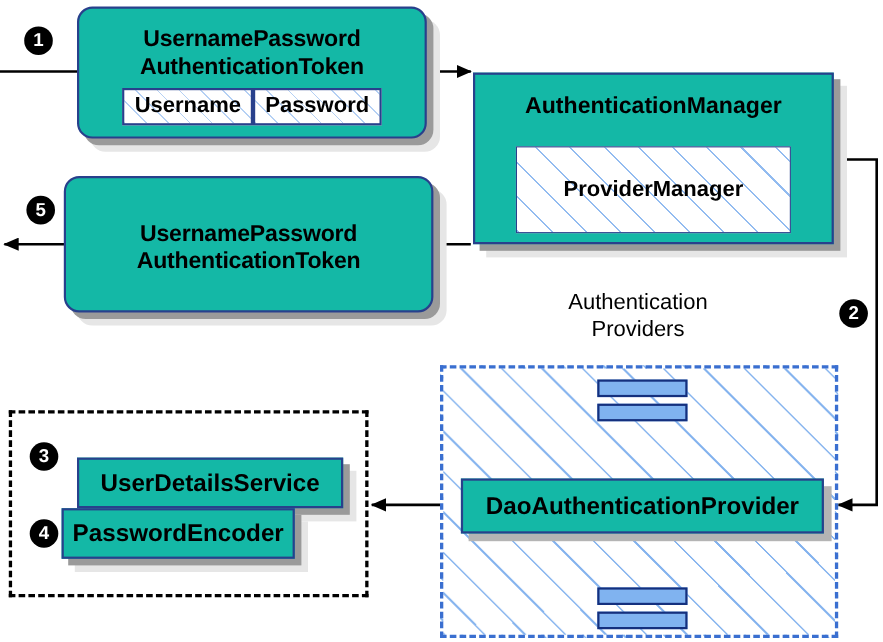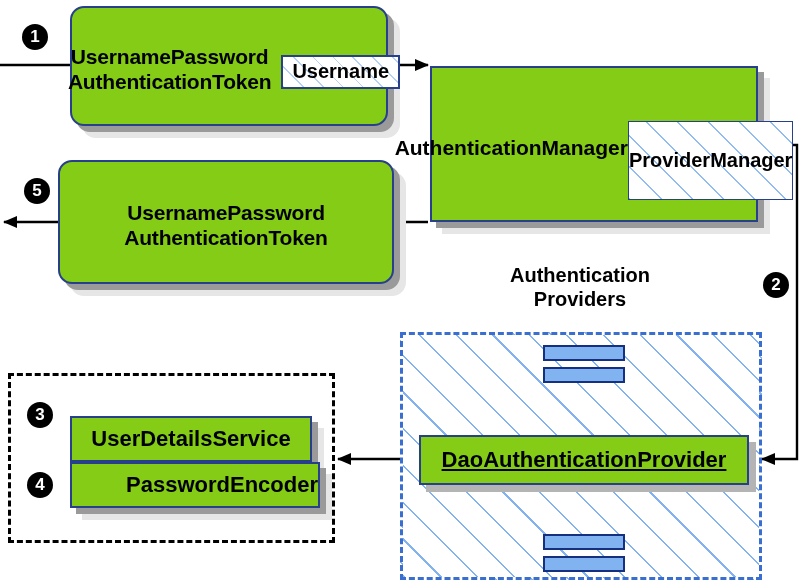--- a/index.html
+++ b/index.html
@@ -19,38 +19,37 @@
     position: absolute;
     left: 0; top: 0;
     width: 803px; height: 584px;
     pointer-events: none;
   }
 
   
   .box {
     position: absolute;
     box-sizing: border-box;
-    background: #84cc16;
+    background: #14b8a6;
     border: 2px solid #28408c;
     color: #000000;
     font-weight: bold;
     display: flex;
-    flex-direction: row;
+    flex-direction: column;
     align-items: center;
     justify-content: center;
     text-align: center;
     z-index: 3;
   }
   
   .shadow2 {
     box-shadow: 6px 6px 0 0 #9a9a9a, 12px 12px 0 0 #e6e6e6;
   }
   .shadow1 {
     box-shadow: 7px 7px 0 0 #b4b4b4;
-    text-decoration: underline;
   }
 
   
   .token {
     border-radius: 14px;
     padding-top: 6px;
   }
   .token .title {
     font-size: 21px;
     line-height: 25px;
@@ -129,21 +128,21 @@
     box-sizing: border-box;
     background: #80b3f0;
     border: 2px solid #14307e;
     z-index: 3;
   }
 
   
   .caption {
     position: absolute;
     font-size: 20px;
-    font-weight: bold;
+    font-weight: normal;
     line-height: 24px;
     text-align: center;
     color: #000;
     white-space: pre-line;
     z-index: 4;
   }
 
   
   .marker {
     position: absolute;
@@ -214,20 +213,21 @@
       <line x1="584" y1="489" x2="584" y2="531" stroke="#000" stroke-width="4" marker-end="url(#arrUp)"></line>
       <line x1="584" y1="531" x2="584" y2="489" stroke="#000" stroke-width="4" marker-end="url(#arrUp)"></line>
     </g>
   </svg>
 
   <div class="box token shadow2" id="request-token" style="left:70px; top:6px; width:318px; height:120px;">
     <div class="title">UsernamePassword
 AuthenticationToken</div>
     <div class="fields">
       <div class="field">Username</div>
+      <div class="field">Password</div>
     </div>
   </div>
 
   <div class="box token shadow2" id="response-token" style="left:58px; top:160px; width:336px; height:124px;">
     <div class="title">UsernamePassword
 AuthenticationToken</div>
   </div>
 
   <div class="box shadow2" id="auth-manager" style="left:430px; top:66px; width:328px; height:156px; border-radius:0;">
     <div class="title">AuthenticationManager</div>
@@ -250,21 +250,21 @@
 
   <div class="minibar" style="left:543px; top:534px; width:82px; height:16px;"></div>
   <div class="minibar" style="left:543px; top:556px; width:82px; height:16px;"></div>
 
   <div class="dashed-black" style="left:8px; top:373px; width:327px; height:170px;"></div>
 
   <div class="box shadow2" id="user-details-service" style="left:70px; top:416px; width:242px; height:46px; border-radius:0;">
     <span class="flat-label">UserDetailsService</span>
   </div>
 
-  <div class="box shadow2" id="password-encoder" style="left:70px; top:462px; width:250px; height:46px; border-radius:0;justify-content:flex-end;">
+  <div class="box shadow2" id="password-encoder" style="left:56px; top:462px; width:212px; height:46px; border-radius:0;">
     <span class="flat-label">PasswordEncoder</span>
   </div>
 
   <div class="marker" style="left:22px; top:24px;">1</div>
   <div class="marker" style="left:763px; top:272px;">2</div>
   <div class="marker" style="left:27px; top:402px;">3</div>
   <div class="marker" style="left:27px; top:472px;">4</div>
   <div class="marker" style="left:24px; top:178px;">5</div>
 
 </div>

